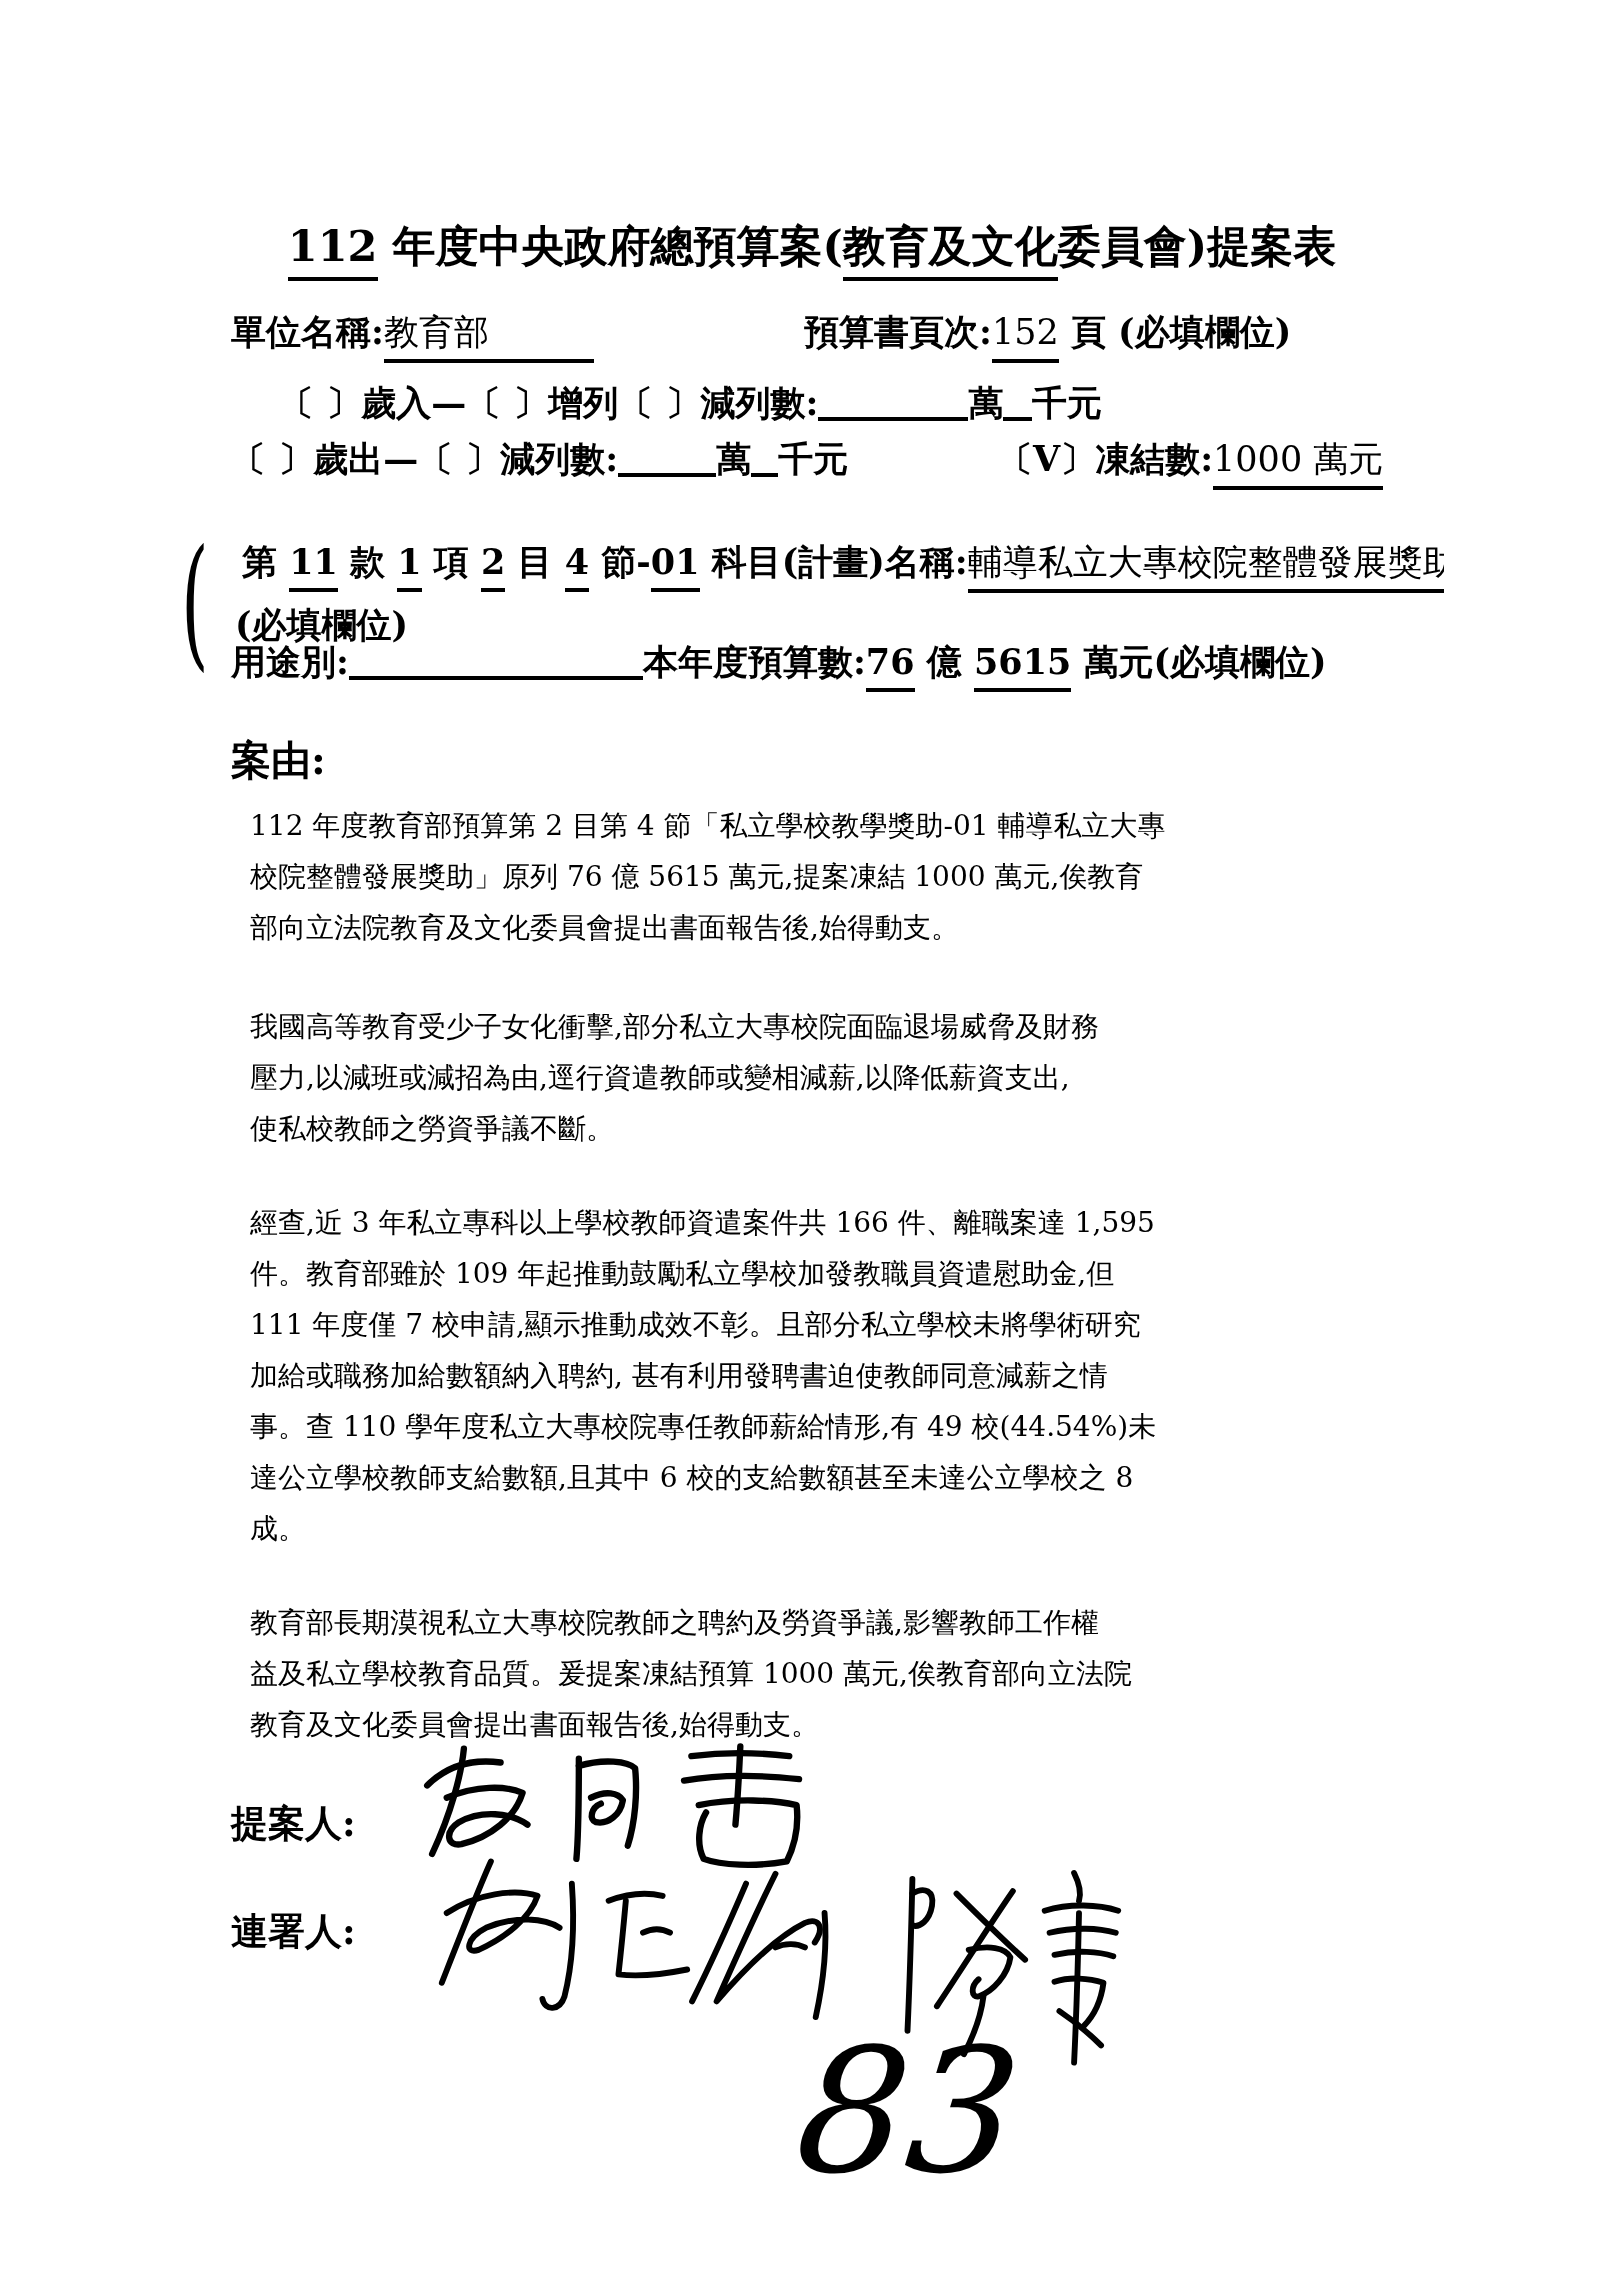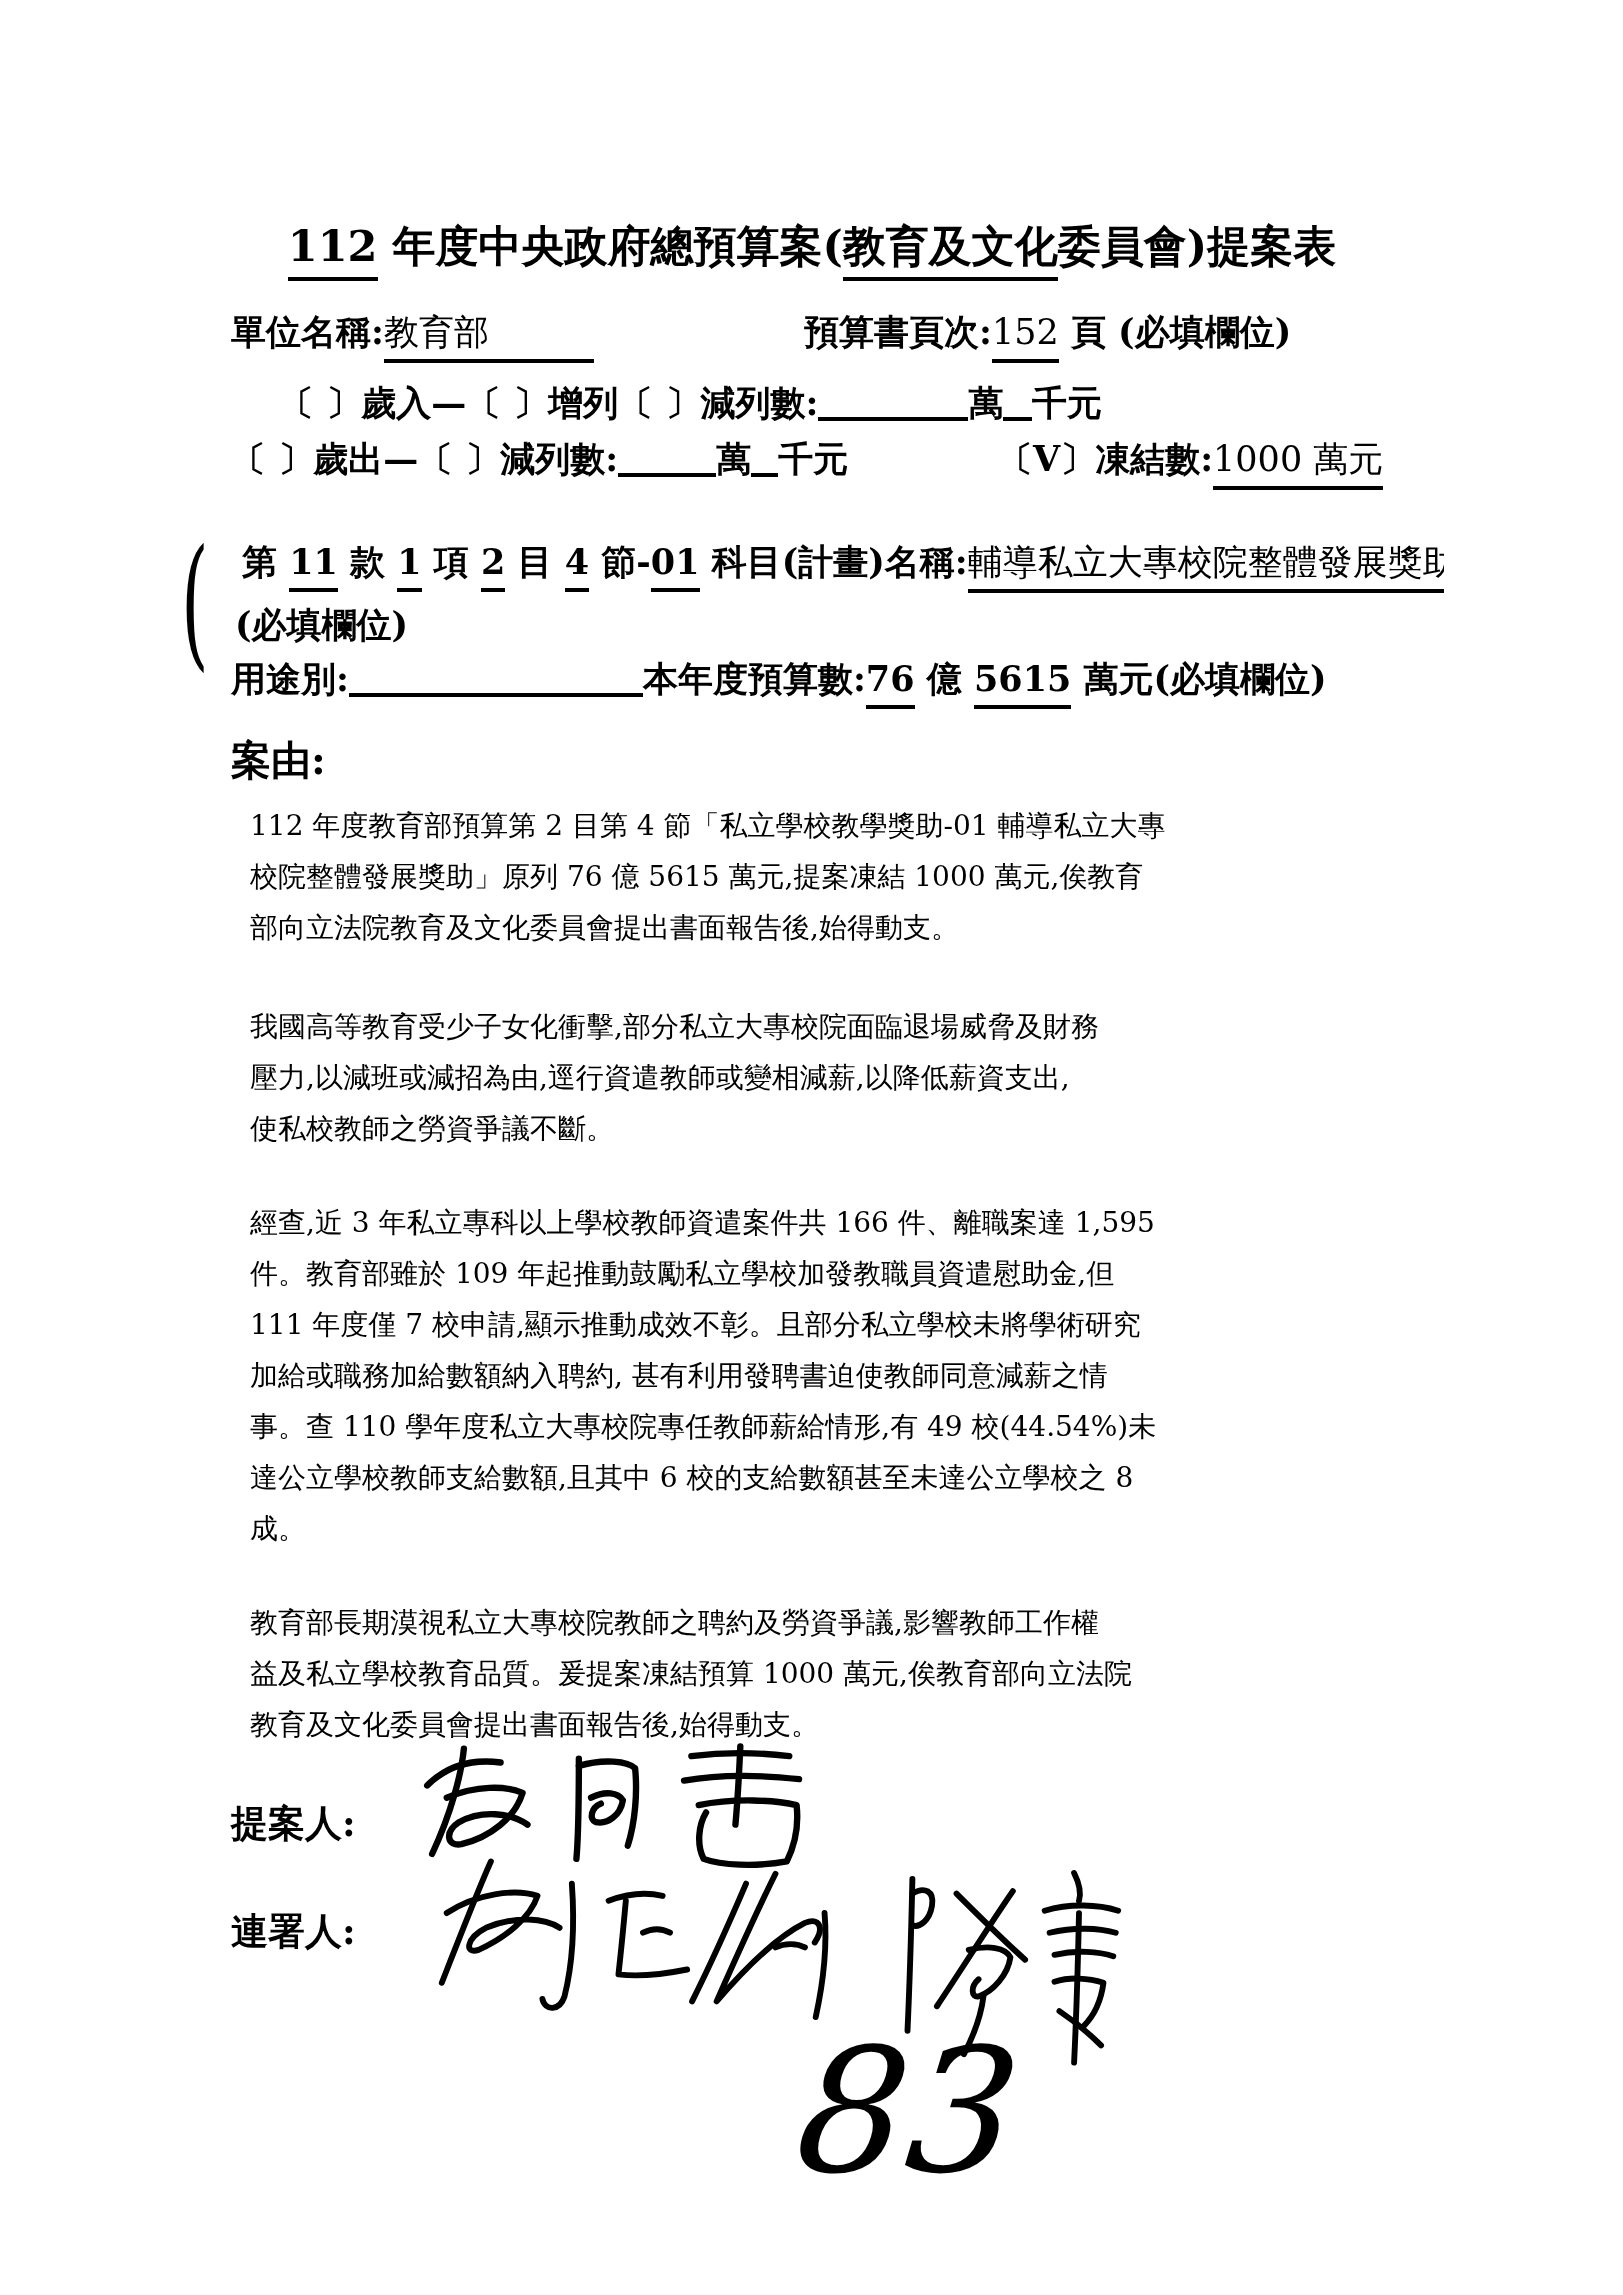--- a/index.html
+++ b/index.html
@@ -59,21 +59,21 @@
     <span class="b">〔V〕</span><span class="b">凍結數:</span><span class="u">1000 萬元</span>
   </div>
 
   <div class="bigparen" style="left:181px;top:531px;">(</div>
 
   <div class="abs fs-form b" style="left:242px;top:539px;">
     <span>第 </span><span class="u">11</span><span> 款 </span><span class="u">1</span><span> 項 </span><span class="u">2</span><span> 目 </span><span class="u">4</span><span> 節-</span><span class="u">01</span><span>  科目(計畫)名稱:</span><span class="u" style="font-weight:normal;">輔導私立大專校院整體發展獎助</span>
   </div>
   <div class="abs fs-form b" style="left:235px;top:602px;">(必填欄位)</div>
 
-  <div class="abs fs-form" style="left:231px;top:656px;">
+  <div class="abs fs-form" style="left:231px;top:639px;">
     <span class="b">用途別:</span><span class="blank" style="width:294px;"></span><span class="b">本年度預算數:</span><span class="u b">76</span><span class="b"> 億 </span><span class="u b">5615</span><span class="b"> 萬元</span><span class="b">(必填欄位)</span>
   </div>
 
   <div class="abs fs-case b" style="left:231px;top:733px;">案由:</div>
 
   <div class="abs fs-body para" style="left:231px;top:800px;">
     <div>112 年度教育部預算第 2 目第 4 節「私立學校教學獎助-01 輔導私立大專</div>
     <div>校院整體發展獎助」原列 76 億 5615 萬元,提案凍結 1000 萬元,俟教育</div>
     <div>部向立法院教育及文化委員會提出書面報告後,始得動支。</div>
   </div>

